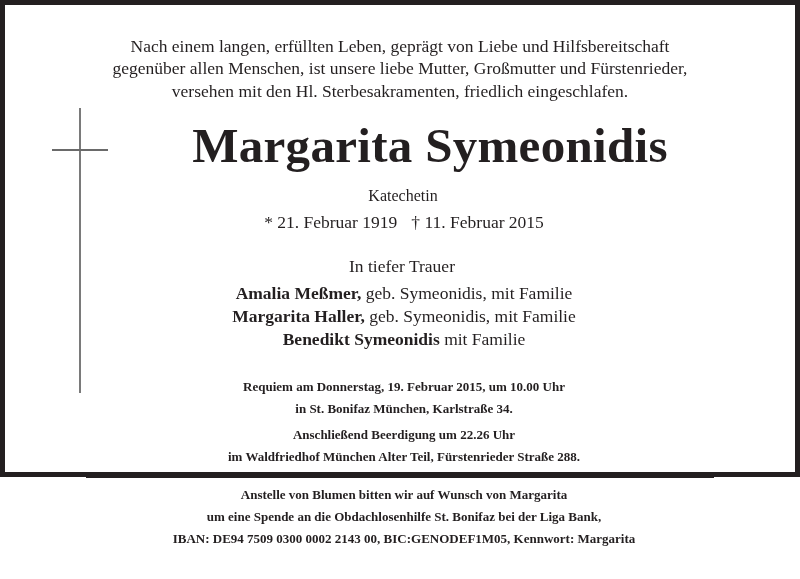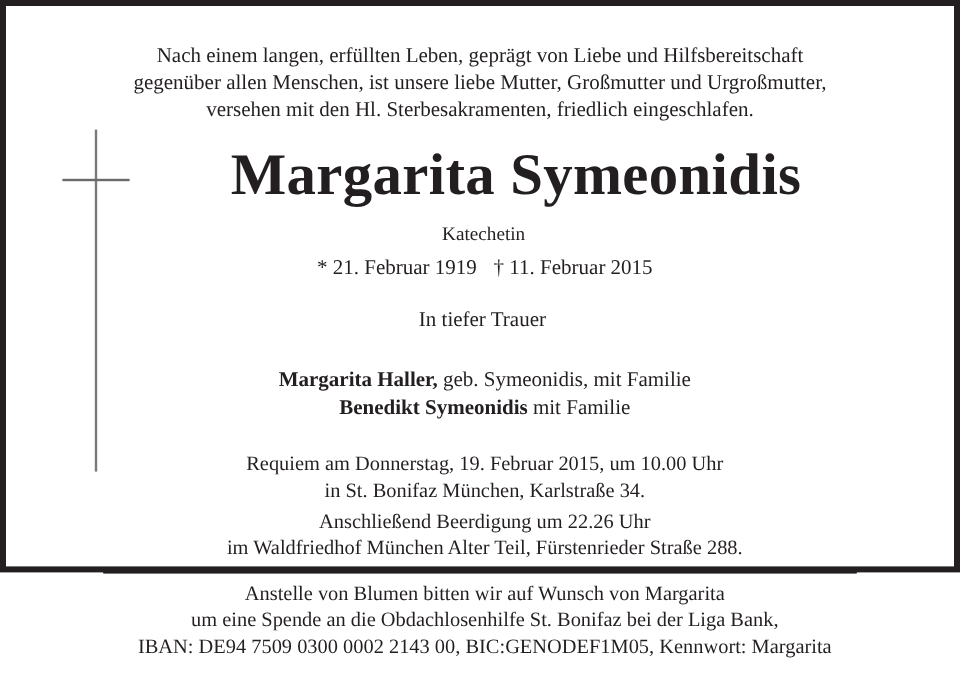--- a/index.html
+++ b/index.html
@@ -19,57 +19,60 @@
     text-align: center;
     white-space: nowrap;
   }
   .intro { font-size: 17.5px; line-height: 22px; }
   .name { font-size: 49px; font-weight: bold; letter-spacing: 0.3px; line-height: 56px; }
   .role { font-size: 16px; line-height: 20px; }
   .dates { font-size: 17.5px; line-height: 22px; }
   .trauer { font-size: 17.5px; line-height: 22px; }
   .family { font-size: 17.5px; line-height: 23px; }
   .family b { font-weight: bold; }
-  .info { font-size: 17px; line-height: 22px; }
+  .info { font-size: 13px; line-height: 22px; font-weight: bold; }
   .cross-v {
     position: absolute; left: 74px; top: 103px;
     width: 2px; height: 285px; background: #7a7a7a;
   }
   .cross-h {
     position: absolute; left: 47px; top: 144px;
     width: 56px; height: 2px; background: #6a6a6a;
   }
   .rule {
     position: absolute; left: 81px; top: 471px;
     width: 628px; height: 2px; background: #231f20;
   }
   .spacer { display: inline-block; width: 14px; }
 </style>
 </head>
 <body>
 
 <div class="frame">
 
   <div class="line intro" style="top:30px;">Nach einem langen, erfüllten Leben, geprägt von Liebe und Hilfsbereitschaft</div>
-  <div class="line intro" style="top:52px;">gegenüber allen Menschen, ist unsere liebe Mutter, Großmutter und Urgroßmutter,</div>
+  <div class="line intro" style="top:52px;">gegenüber allen Menschen, ist unsere liebe Mutter, Großmutter und Fürstenrieder,</div>
   <div class="line intro" style="top:75px;">versehen mit den Hl. Sterbesakramenten, friedlich eingeschlafen.</div>
 
   <div>
     <div class="cross-v"></div>
     <div class="cross-h"></div>
   </div>
 
   <div class="line name" style="top:113px; left:60px;">Margarita Symeonidis</div>
   <div class="line role" style="top:181px; left:6px;">Katechetin</div>
   <div class="line dates" style="top:206px; left:8px;">
     <span>* 21. Februar 1919</span><span class="spacer"></span><span>† 11. Februar 2015</span>
   </div>
 
   <div class="line trauer" style="top:250px; left:4px;">In tiefer Trauer</div>
 
+  <div class="line family" style="top:277px; left:8px;">
+    <b>Amalia Meßmer,</b><span> geb. Symeonidis, mit Familie</span>
+  </div>
   <div class="line family" style="top:300px; left:8px;">
     <b>Margarita Haller,</b><span> geb. Symeonidis, mit Familie</span>
   </div>
   <div class="line family" style="top:323px; left:8px;">
     <b>Benedikt Symeonidis</b><span> mit Familie</span>
   </div>
 
   <div class="line info" style="top:371px; left:8px;">Requiem am Donnerstag, 19. Februar 2015, um 10.00 Uhr</div>
   <div class="line info" style="top:393px; left:8px;">in St. Bonifaz München, Karlstraße 34.</div>
   <div class="line info" style="top:419px; left:8px;">Anschließend Beerdigung um 22.26 Uhr</div>

